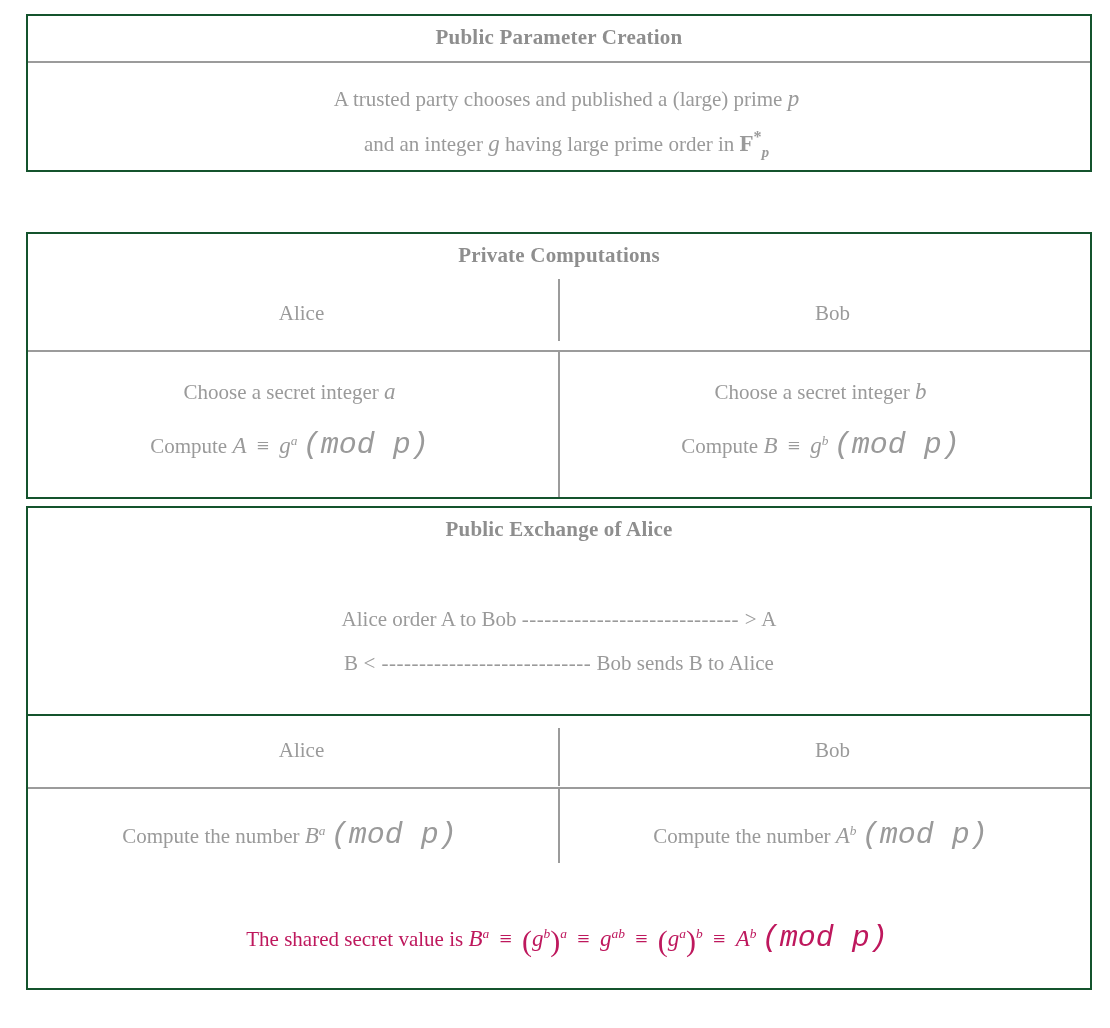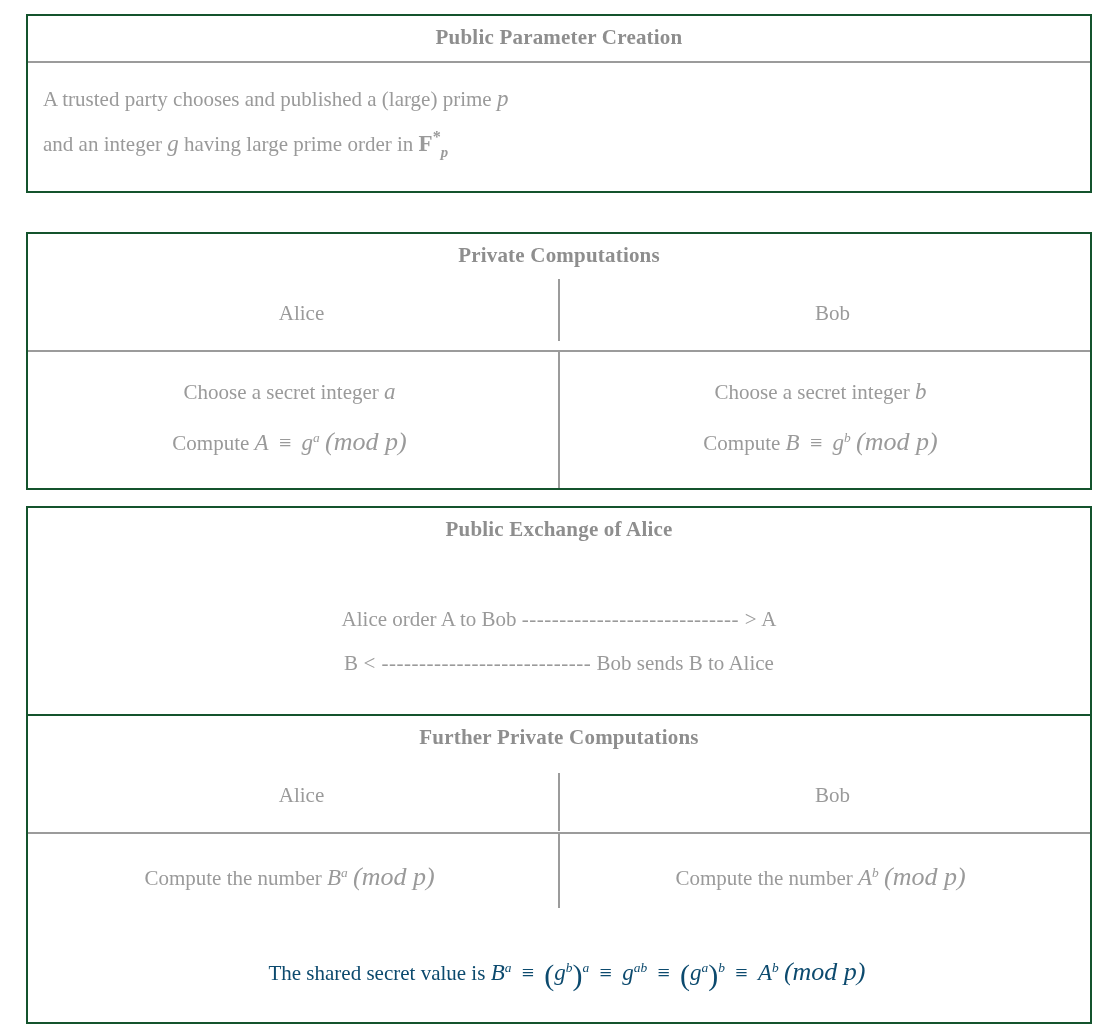--- a/index.html
+++ b/index.html
@@ -37,24 +37,25 @@
     letter-spacing: .2px;
     color: #8e8e8e;
     padding: 9px 0 11px 0;
   }
   .rule {
     height: 0;
     border-top: 2px solid #9b9b9b;
     width: 100%;
   }
   .body-cell {
+    text-align: center;
     font-size: 21px;
     color: #9a9a9a;
     line-height: 1.95;
-    padding: 14px 0 24px 0;
+    padding: 14px 0 3px 0;
     margin-left: 15px;
   }
 
   
   .split {
     display: flex;
     position: relative;
   }
   .split > .col {
     flex: 1 1 0;
@@ -79,42 +80,42 @@
   }
 
   
   .m  { font-style: italic; font-family: "Liberation Serif","DejaVu Serif", serif; font-size: 23px; }
   .bb { font-weight: bold; font-style: normal; font-size: 23px; }
   sup.e { font-style: italic; font-size: .64em; vertical-align: super; line-height: 0; }
   sub.e { font-style: italic; font-size: .64em; vertical-align: sub; line-height: 0; }
   .star { font-style: normal; font-size: .7em; vertical-align: super; line-height: 0; }
   .equiv { font-style: normal; padding: 0 5px; font-size: 22px; }
   .paren { font-size: 30px; font-style: normal; vertical-align: -5px; }
-  .modp { font-style: italic; font-size: 26px; }
+  .modp { font-style: italic; font-size: 30px; font-family: Liberation Mono, monospace; }
 
   
   #box-public-params   { top: 14px; }
   #box-private-comp    { top: 232px; }
   #box-public-exchange { top: 506px; }
   #box-further-comp    { top: 714px; }
 
   .exchange-body {
     padding: 44px 0 30px 0;
     text-align: center;
     font-size: 21px;
     line-height: 2.1;
     color: #9a9a9a;
   }
   .dash { letter-spacing: .5px; }
 
   .shared-secret {
     text-align: center;
     padding: 34px 0 30px 16px;
     font-size: 21px;
-    color: #0c4a6e;
+    color: #be185d;
   }
 </style>
 </head>
 <body>
 
 <div class="page">
 
   <div class="box" id="box-public-params">
     <div class="box-title">Public Parameter Creation</div>
     <div class="rule"></div>
@@ -181,21 +182,20 @@
       </div>
       <div>
         <span>B</span>
         <span class="dash">&lt; ----------------------------</span>
         <span>Bob sends B to Alice</span>
       </div>
     </div>
   </div>
 
   <div class="box" id="box-further-comp">
-    <div class="box-title">Further Private Computations</div>
     <div class="split names-row">
       <div class="vdiv" style="top:12px;height:58px"></div>
       <div class="col">Alice</div>
       <div class="col">Bob</div>
     </div>
     <div class="rule"></div>
     <div class="split compute-row">
       <div class="vdiv" style="top:0px;height:74px"></div>
       <div class="col">
         <div>

